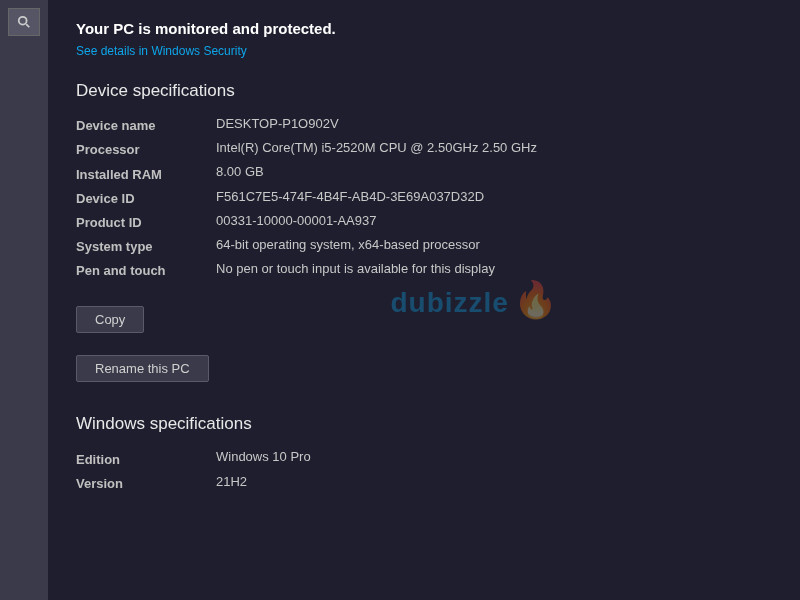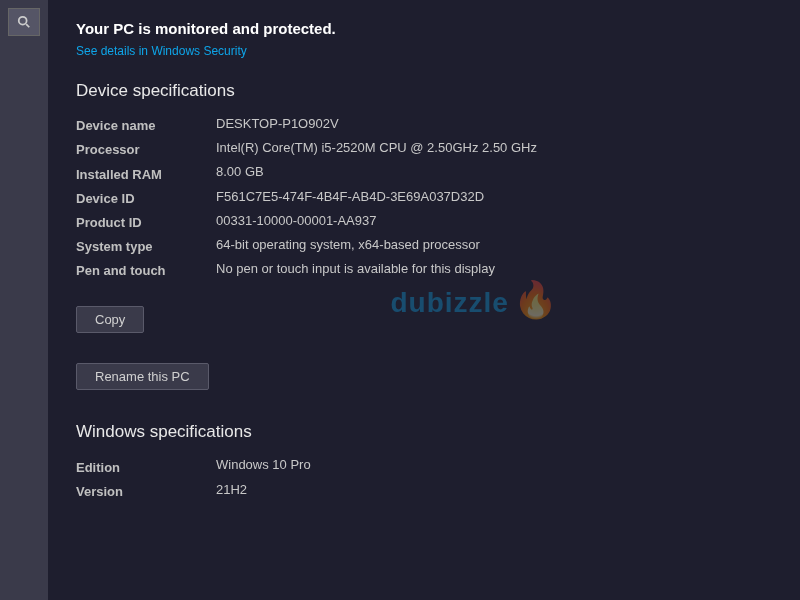--- a/index.html
+++ b/index.html
@@ -107,21 +107,21 @@
       border-radius: 2px;
       margin-top: 14px;
       margin-right: 10px;
       font-family: inherit;
     }
 
     .buttons-row {
       display: flex;
       flex-direction: column;
       align-items: flex-start;
-      gap: 16px;
+      gap: 8px;
       margin-top: 14px;
     }
 
     .windows-specs {
       margin-top: 32px;
     }
 
     .watermark {
       position: absolute;
       top: 50%;

